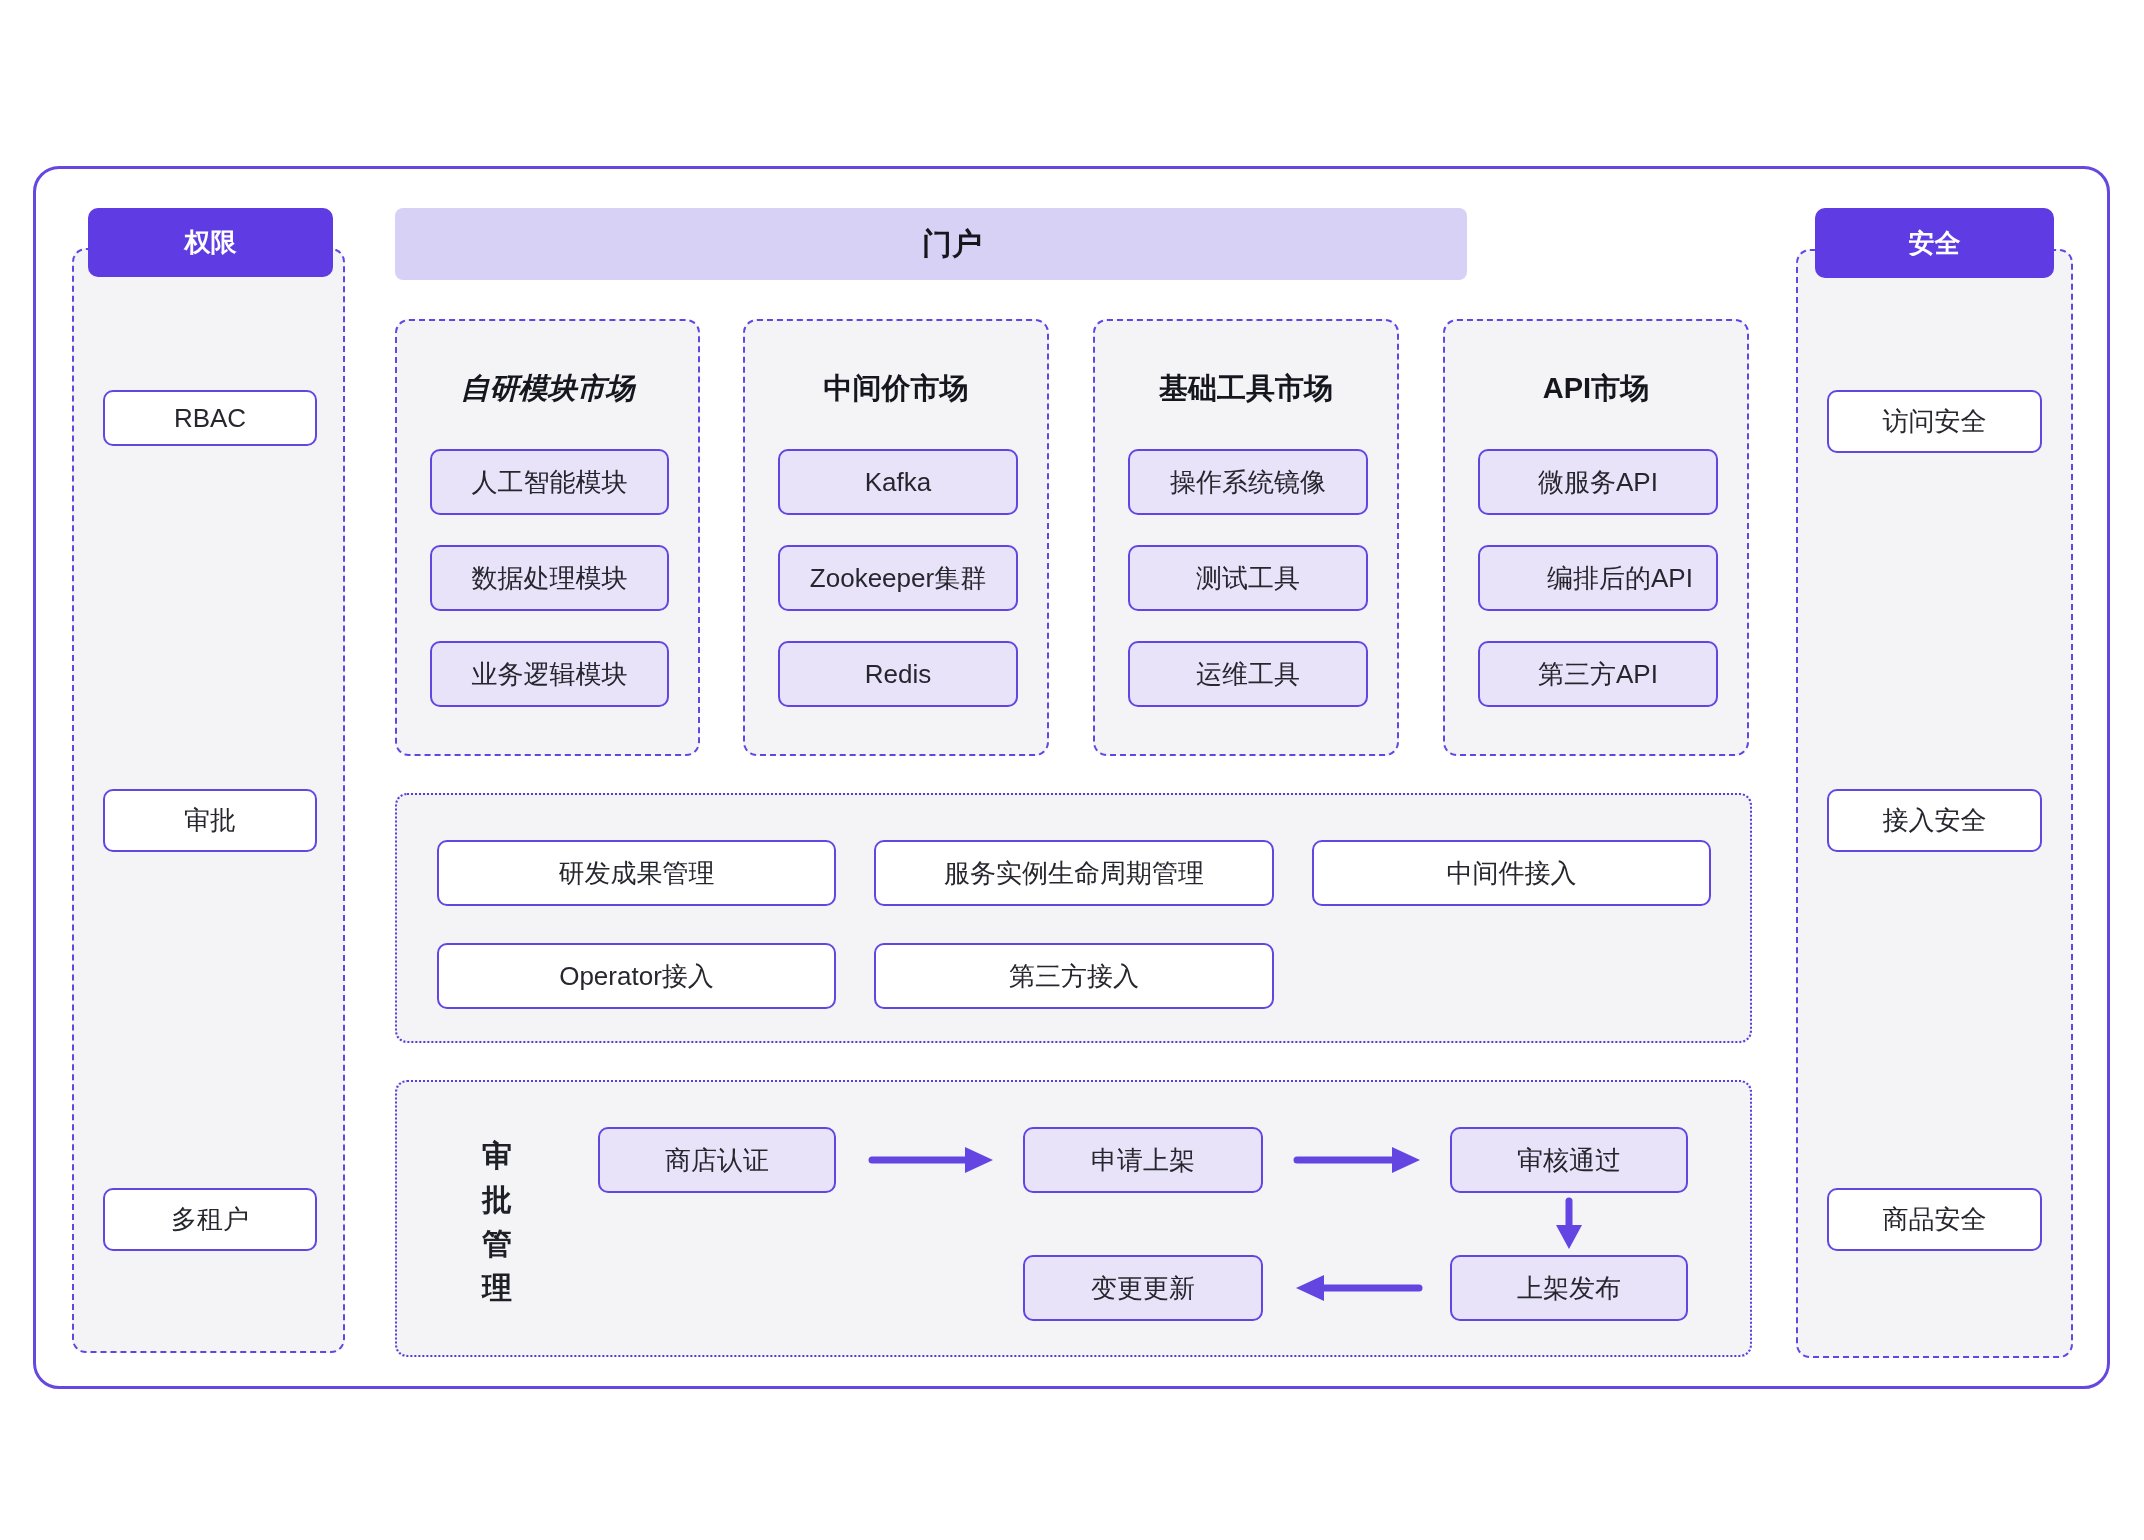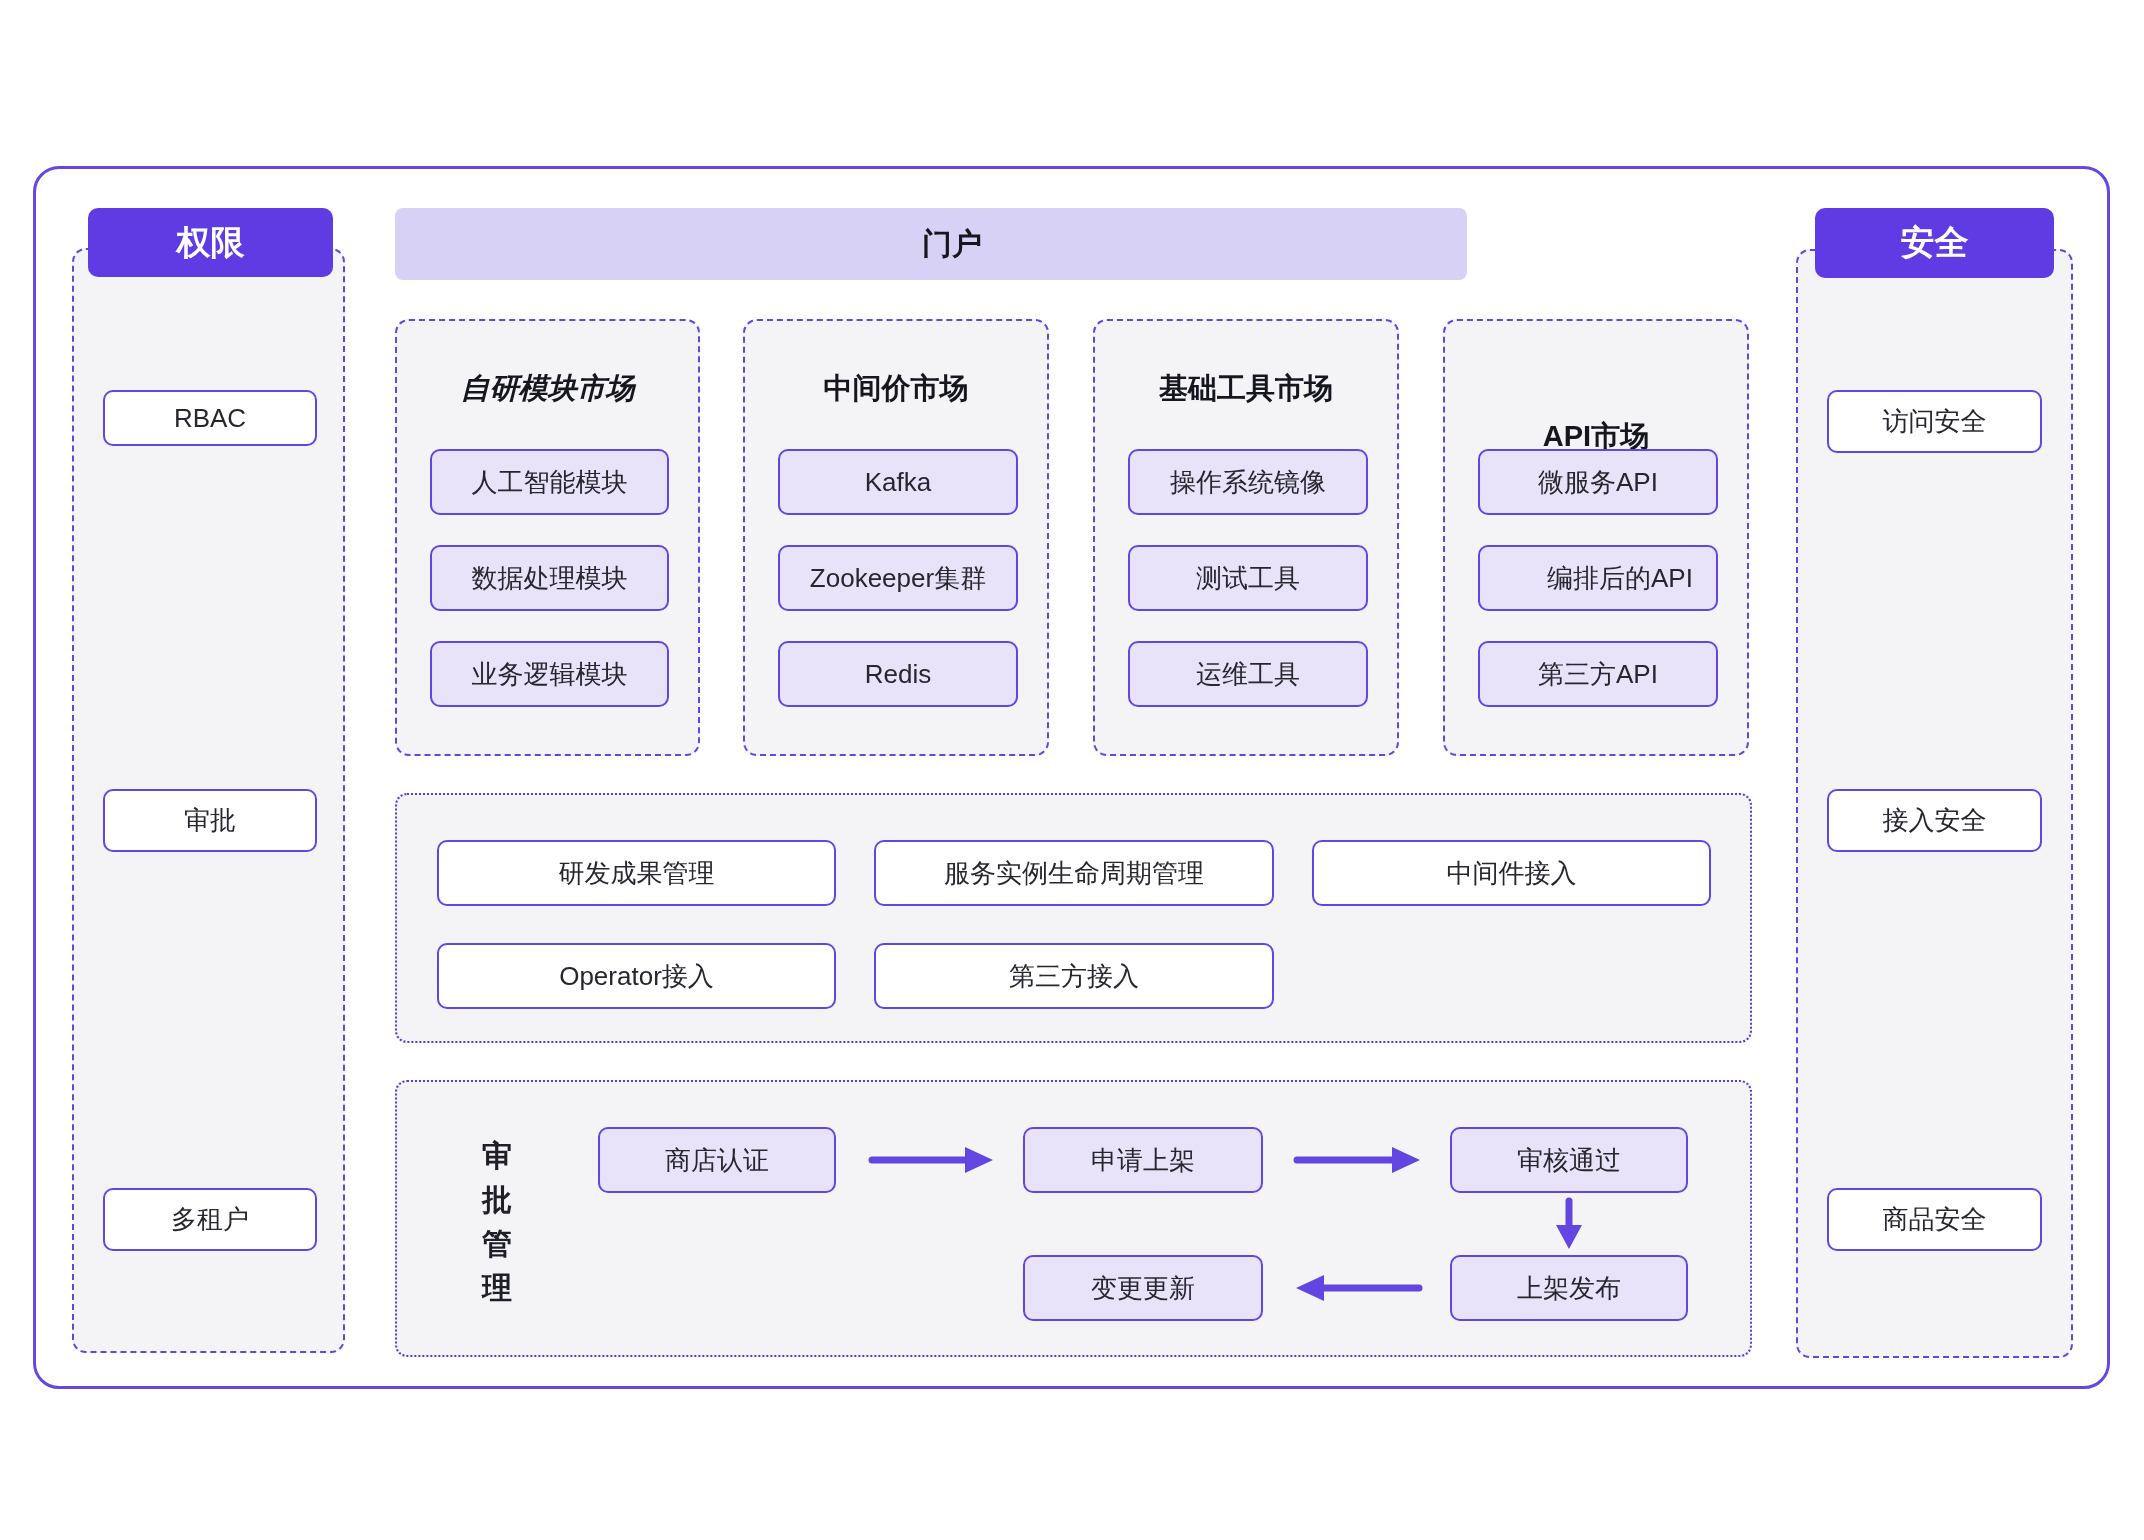--- a/index.html
+++ b/index.html
@@ -6,21 +6,21 @@
   html,body { width:2144px; height:1540px; background:#ffffff; font-family:"Liberation Sans", sans-serif; position:relative; }
 
   .frame { position:absolute; left:33px; top:166px; width:2077px; height:1223px;
            border:3px solid #6647e0; border-radius:26px; background:#fff; }
 
   
   .dash-panel { position:absolute; background:#f4f4f7; border:2px dashed #6345e2; border-radius:14px; }
   
   .dot-panel  { position:absolute; background:#f4f4f7; border:2px dotted #5a3bdf; border-radius:12px; }
 
-  .hdr { position:absolute; background:#5e3be2; color:#ffffff; font-weight:bold; font-size:34px;
+  .hdr { position:absolute; background:#5e3be2; color:#ffffff; font-weight:bold; font-size:26px;
          display:flex; align-items:center; justify-content:center; border-radius:10px; z-index:3; }
 
   .portal-bar { position:absolute; background:#d8d1f6; border-radius:8px; color:#16161d;
                 font-weight:bold; font-size:30px; display:flex; align-items:center; justify-content:center; }
 
   .wbox { position:absolute; background:#ffffff; border:2px solid #6345e2; border-radius:10px;
           display:flex; align-items:center; justify-content:center; font-size:26px; color:#26262e; }
 
   .chip { position:absolute; background:#e9e3fa; border:2px solid #6345e2; border-radius:10px;
           display:flex; align-items:center; justify-content:center; font-size:26px; color:#26262e; }
@@ -68,21 +68,21 @@
 </div>
 
 <div class="dash-panel" style="left:1093px; top:319px; width:306px; height:437px;">
   <div class="market-title" style="top:48px;">基础工具市场</div>
   <div class="chip" style="left:33px; top:128px; width:240px; height:66px;">操作系统镜像</div>
   <div class="chip" style="left:33px; top:224px; width:240px; height:66px;">测试工具</div>
   <div class="chip" style="left:33px; top:320px; width:240px; height:66px;">运维工具</div>
 </div>
 
 <div class="dash-panel" style="left:1443px; top:319px; width:306px; height:437px;">
-  <div class="market-title" style="top:48px;margin-top:48px;">API市场</div>
+  <div class="market-title" style="top:48px;">API市场</div>
   <div class="chip" style="left:33px; top:128px; width:240px; height:66px;">微服务API</div>
   <div class="chip" style="left:33px; top:224px; width:240px; height:66px;padding-left:44px;">编排后的API</div>
   <div class="chip" style="left:33px; top:320px; width:240px; height:66px;">第三方API</div>
 </div>
 
 <div class="dot-panel" style="left:395px; top:793px; width:1357px; height:250px;">
   <div class="wbox" style="left:40px; top:45px; width:399px; height:66px;">研发成果管理</div>
   <div class="wbox" style="left:477px; top:45px; width:400px; height:66px;">服务实例生命周期管理</div>
   <div class="wbox" style="left:915px; top:45px; width:399px; height:66px;">中间件接入</div>
   <div class="wbox" style="left:40px; top:148px; width:399px; height:66px;">Operator接入</div>

